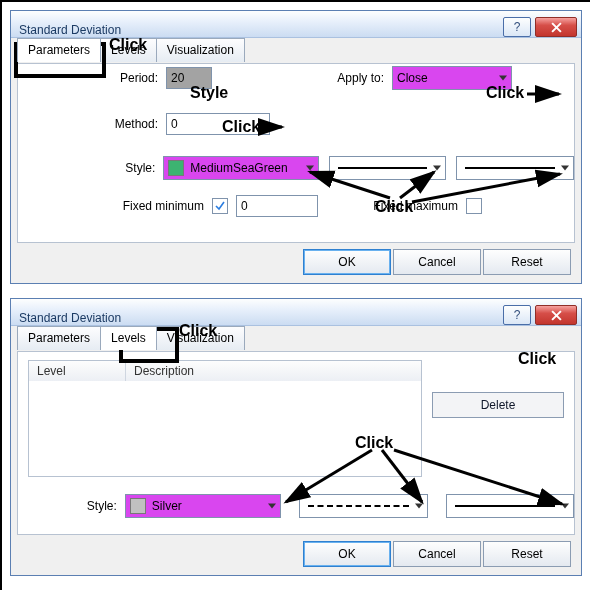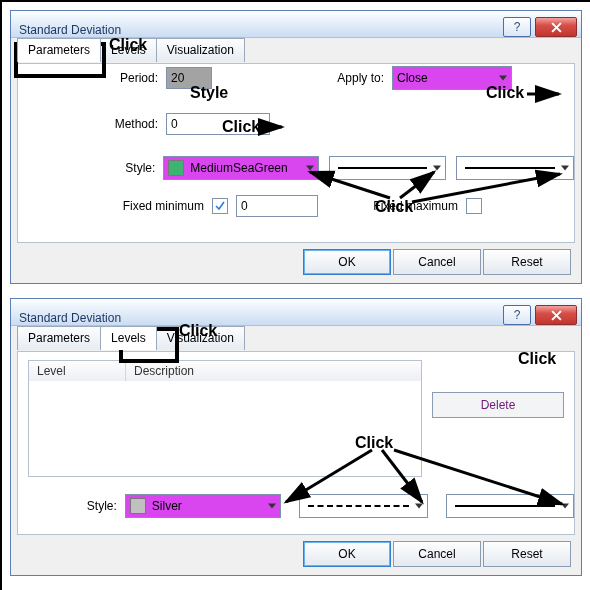--- a/index.html
+++ b/index.html
@@ -29,21 +29,21 @@
 .linebox .ln.dash{border-top:2px dashed #000}
 .chk{width:14px;height:14px;border:1px solid #7f93ac;background:#fff;display:inline-flex;align-items:center;justify-content:center;cursor:pointer}
 .chk svg{width:10px;height:10px}
 .btnrow{position:absolute;bottom:8px;right:10px;display:flex;gap:2px}
 .btn{width:86px;height:24px;border:1px solid #8b9cb2;background:linear-gradient(#fefefe,#e4e9f0);cursor:pointer;display:flex;align-items:center;justify-content:center}
 .btn.primary{border-color:#2f80d0;box-shadow:0 0 0 1px #69b1ef inset}
 .listhdr{position:absolute;left:10px;top:8px;width:392px;height:20px;border:1px solid #b7c2d1;background:linear-gradient(#fdfdfd,#eceff4);display:flex}
 .listhdr .col{padding:3px 8px;border-right:1px solid #cfd6e0;font-size:12px;color:#333}
 .listbody{position:absolute;left:10px;top:29px;width:392px;height:95px;border:1px solid #b7c2d1;border-top:none;background:#fff}
 .sidebtn{position:absolute;right:10px;width:130px;height:24px;border:1px solid #8b9cb2;background:linear-gradient(#fefefe,#e4e9f0);display:flex;align-items:center;justify-content:center;cursor:pointer}
-.sidebtn.dis{color:#701a75;background:#f3f4f6}
+.sidebtn.dis{color:#0f172a;background:#f3f4f6}
 .ann{position:absolute;font-weight:700;font-size:16px;font-family:Arial,sans-serif;pointer-events:none}
 .highlight{position:absolute;border:4px solid #000;pointer-events:none}
 svg.ann-svg{position:absolute;left:0;top:0;pointer-events:none}
 </style>
 </head>
 <body>
 
 <div class="stage">
 
 <div class="dialog d1">

